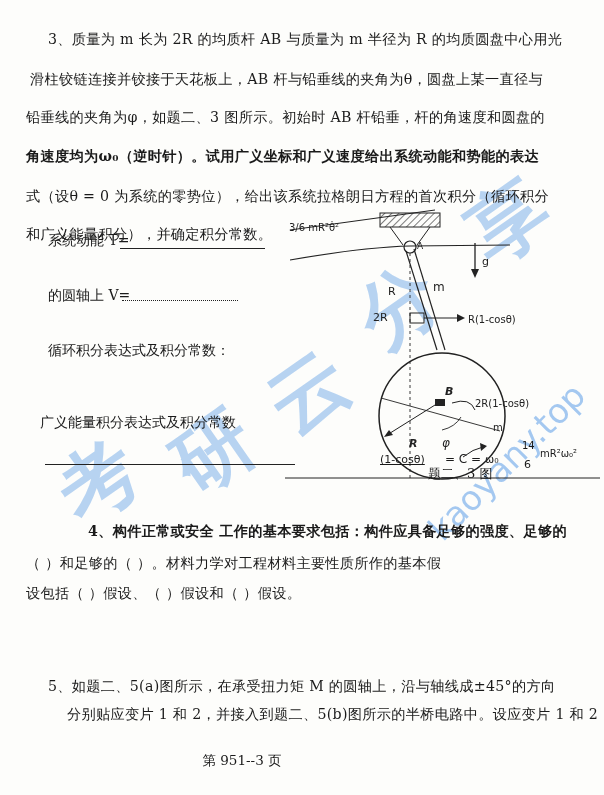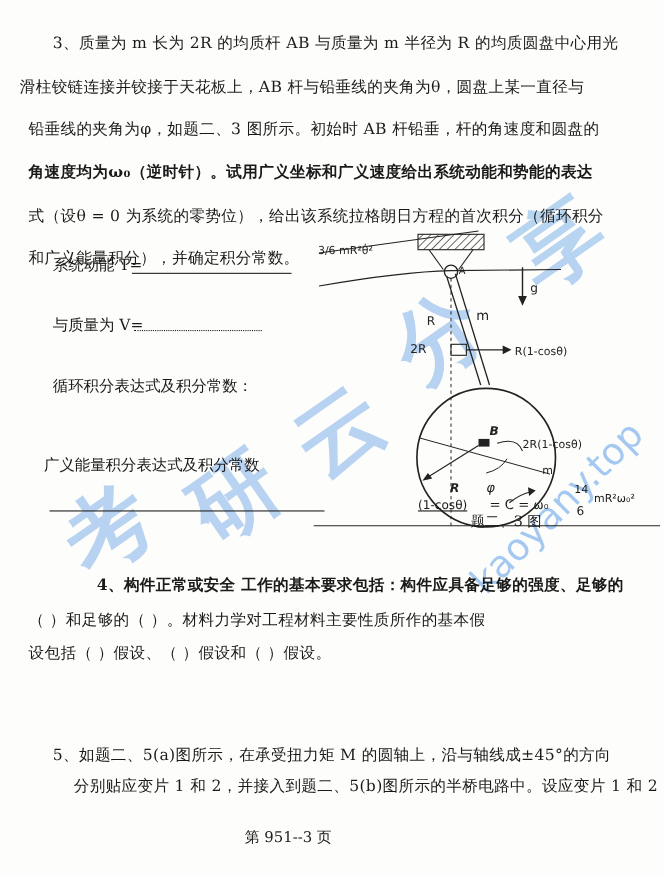--- a/index.html
+++ b/index.html
@@ -7,44 +7,44 @@
     width: 604px; height: 795px; background: #fdfdfb; position: relative; overflow: hidden;
     font-family: "DejaVu Serif", "Liberation Serif", serif; color: #1a1a1a;
   }
   .line { position: absolute; font-size: 14.2px; white-space: nowrap; letter-spacing: 0.3px; }
   .blank-line { position: absolute; height: 0; border-top: 1.4px solid #222; }
   .label { position: absolute; font-size: 14px; white-space: nowrap; }
   .wm { position: absolute; color: #7fb2ea; opacity: 0.55; font-family: "DejaVu Sans", sans-serif; font-weight: bold; pointer-events: none; }
   .wm2 { position: absolute; color: #6aa6ea; opacity: 0.6; font-family: "DejaVu Sans", sans-serif; pointer-events: none; }
   .fig { position: absolute; left: 285px; top: 185px; width: 315px; height: 300px; }
   .caption { position: absolute; font-size: 13px; }
-  .footer { position: absolute; left: 0; width: 484px; text-align: center; font-size: 13.5px; top: 752px; padding-left: 20px; }
+  .footer { position: absolute; left: 0; width: 484px; text-align: center; font-size: 13.5px; top: 752px; }
   .hand { font-family: "DejaVu Sans", sans-serif; fill: #222; }
 </style>
 </head>
 <body>
 
 <div class="wm" style="left:60px;top:430px;font-size:78px;transform:rotate(-35deg);">考</div>
 <div class="wm" style="left:175px;top:400px;font-size:78px;transform:rotate(-35deg);">研</div>
 <div class="wm" style="left:270px;top:340px;font-size:78px;transform:rotate(-35deg);">云</div>
 <div class="wm" style="left:360px;top:255px;font-size:78px;transform:rotate(-35deg);">分</div>
 <div class="wm" style="left:470px;top:170px;font-size:78px;transform:rotate(-35deg);">享</div>
 <div class="wm2" style="left:420px;top:520px;font-size:34px;transform:rotate(-45deg);transform-origin:left top;">kaoyany.top</div>
 
 <div class="line" style="left:48px;top:30px;">3、质量为 m 长为 2R 的均质杆 AB 与质量为 m 半径为 R 的均质圆盘中心用光</div>
-<div class="line" style="left:18px;top:70px;">滑柱铰链连接并铰接于天花板上，AB 杆与铅垂线的夹角为θ，圆盘上某一直径与</div>
+<div class="line" style="left:30px;top:70px;">滑柱铰链连接并铰接于天花板上，AB 杆与铅垂线的夹角为θ，圆盘上某一直径与</div>
 <div class="line" style="left:26px;top:108px;">铅垂线的夹角为φ，如题二、3 图所示。初始时 AB 杆铅垂，杆的角速度和圆盘的</div>
 <div class="line" style="left:26px;top:147px;font-weight:bold;">角速度均为ω₀（逆时针）。试用广义坐标和广义速度给出系统动能和势能的表达</div>
 <div class="line" style="left:26px;top:187px;">式（设θ = 0 为系统的零势位），给出该系统拉格朗日方程的首次积分（循环积分</div>
 <div class="line" style="left:26px;top:225px;">和广义能量积分），并确定积分常数。</div>
 
 <div class="label" style="left:48px;top:232px;">系统动能 T=</div>
 <div class="blank-line" style="left:120px;top:248px;width:145px;"></div>
 
-<div class="label" style="left:48px;top:287px;">与质量为 V=</div>
+<div class="label" style="left:48px;top:287px;">的圆轴上 V=</div>
 <div class="blank-line" style="left:122px;top:300px;width:116px;border-top-style:dotted;"></div>
 
 <div class="label" style="left:48px;top:342px;">循环积分表达式及积分常数：</div>
 
 <div class="label" style="left:40px;top:414px;">广义能量积分表达式及积分常数</div>
 <div class="blank-line" style="left:45px;top:464px;width:250px;"></div>
 
 <svg class="fig" viewBox="0 0 315 300" xmlns="http://www.w3.org/2000/svg">
   <defs>
     <pattern id="hatch" width="5" height="5" patternUnits="userSpaceOnUse" patternTransform="rotate(45)">

